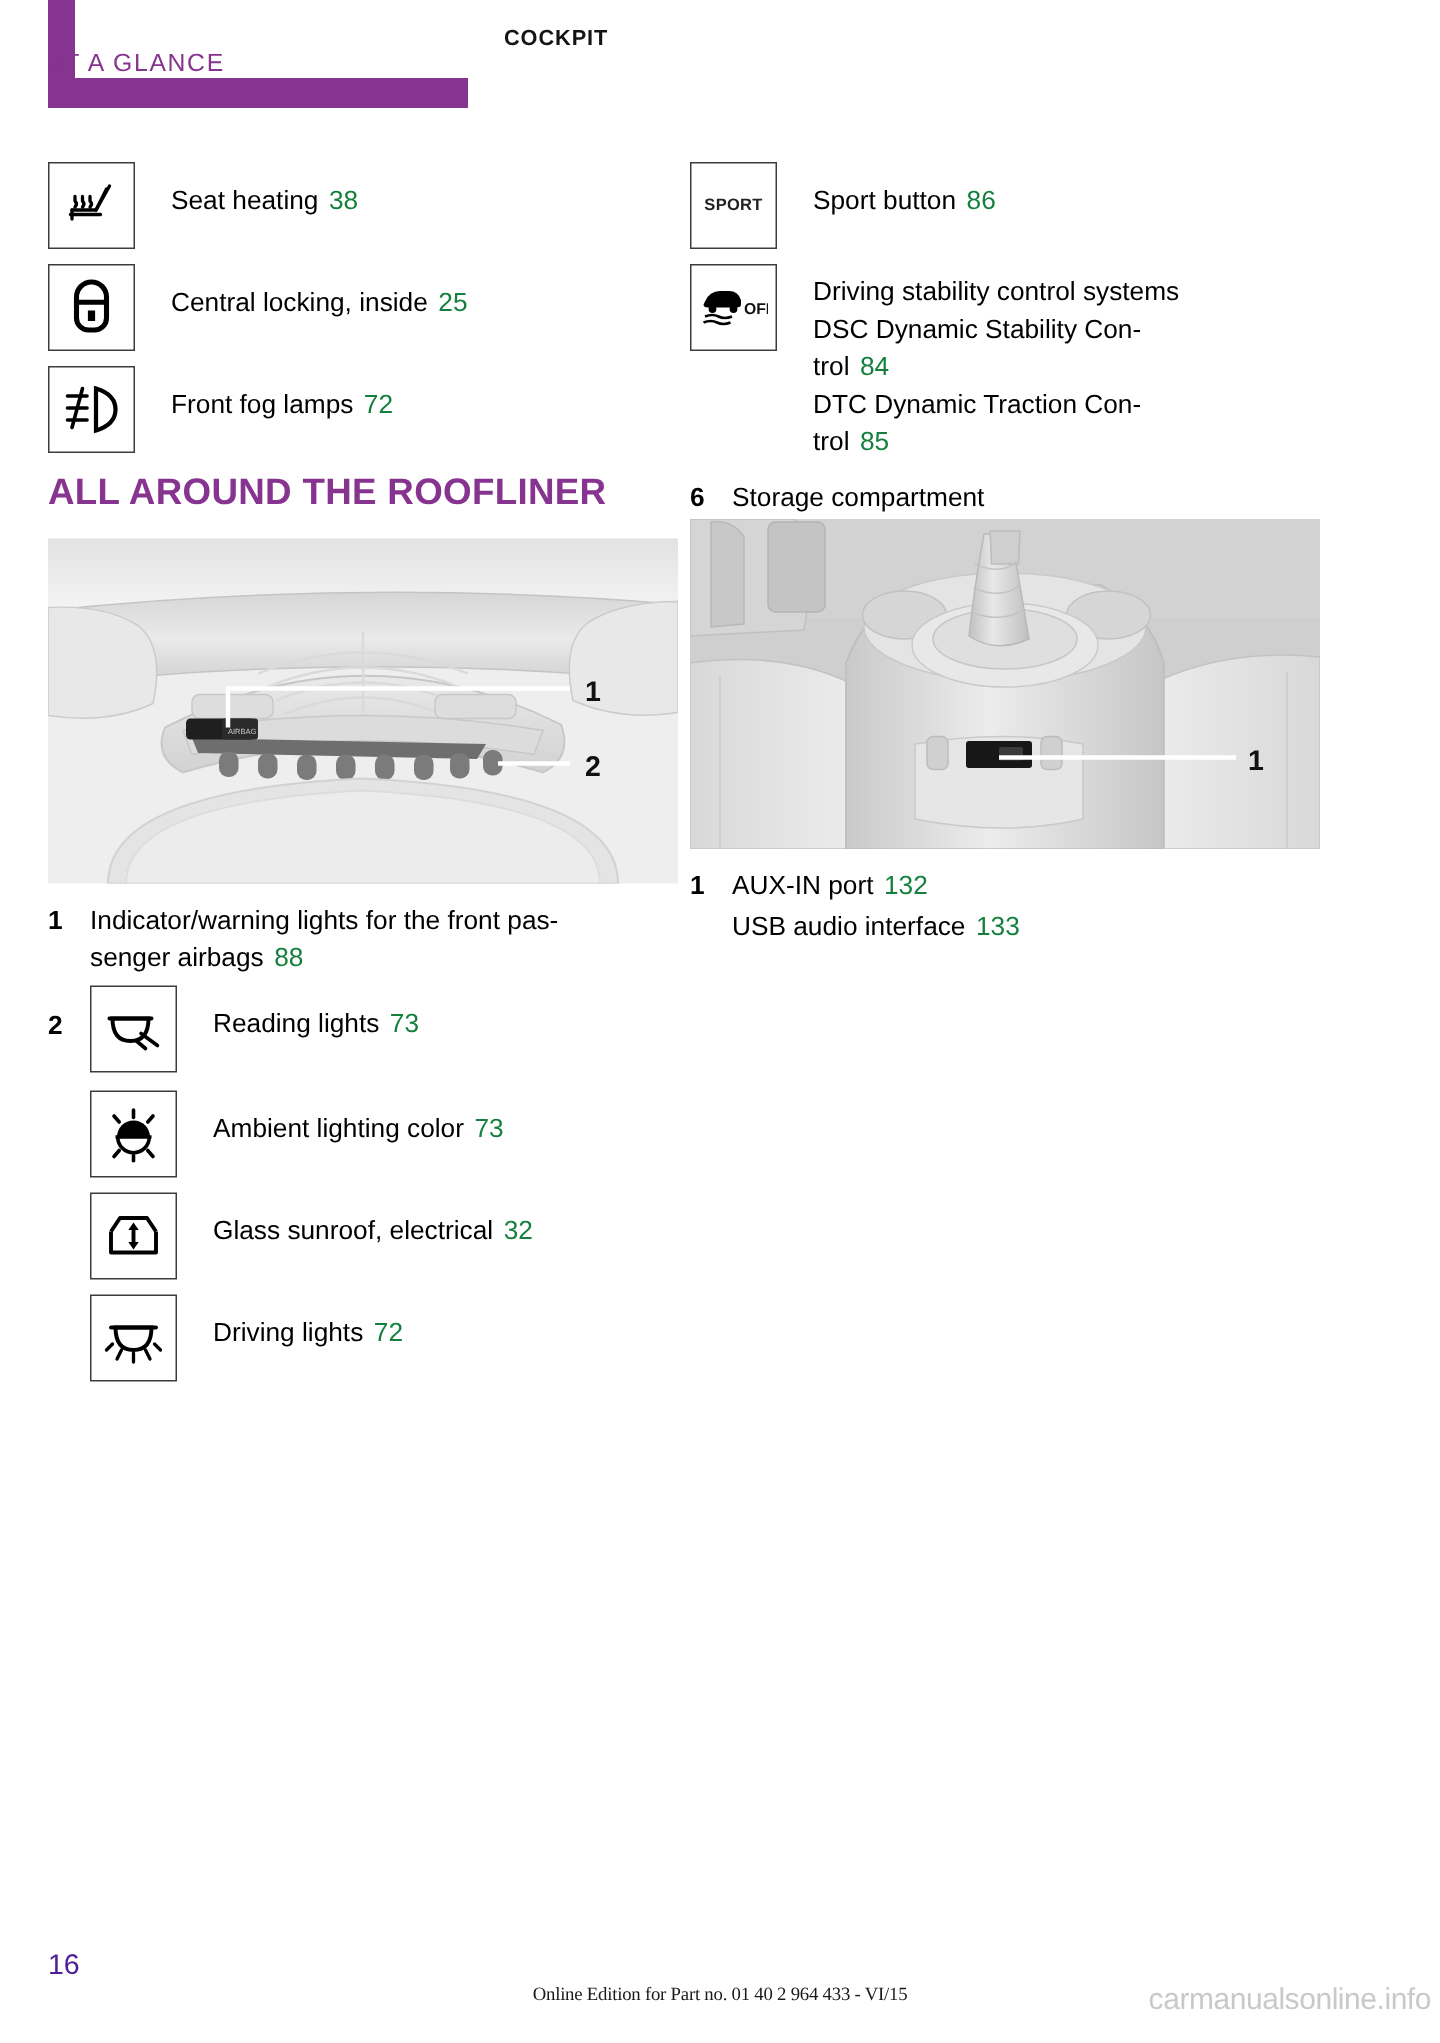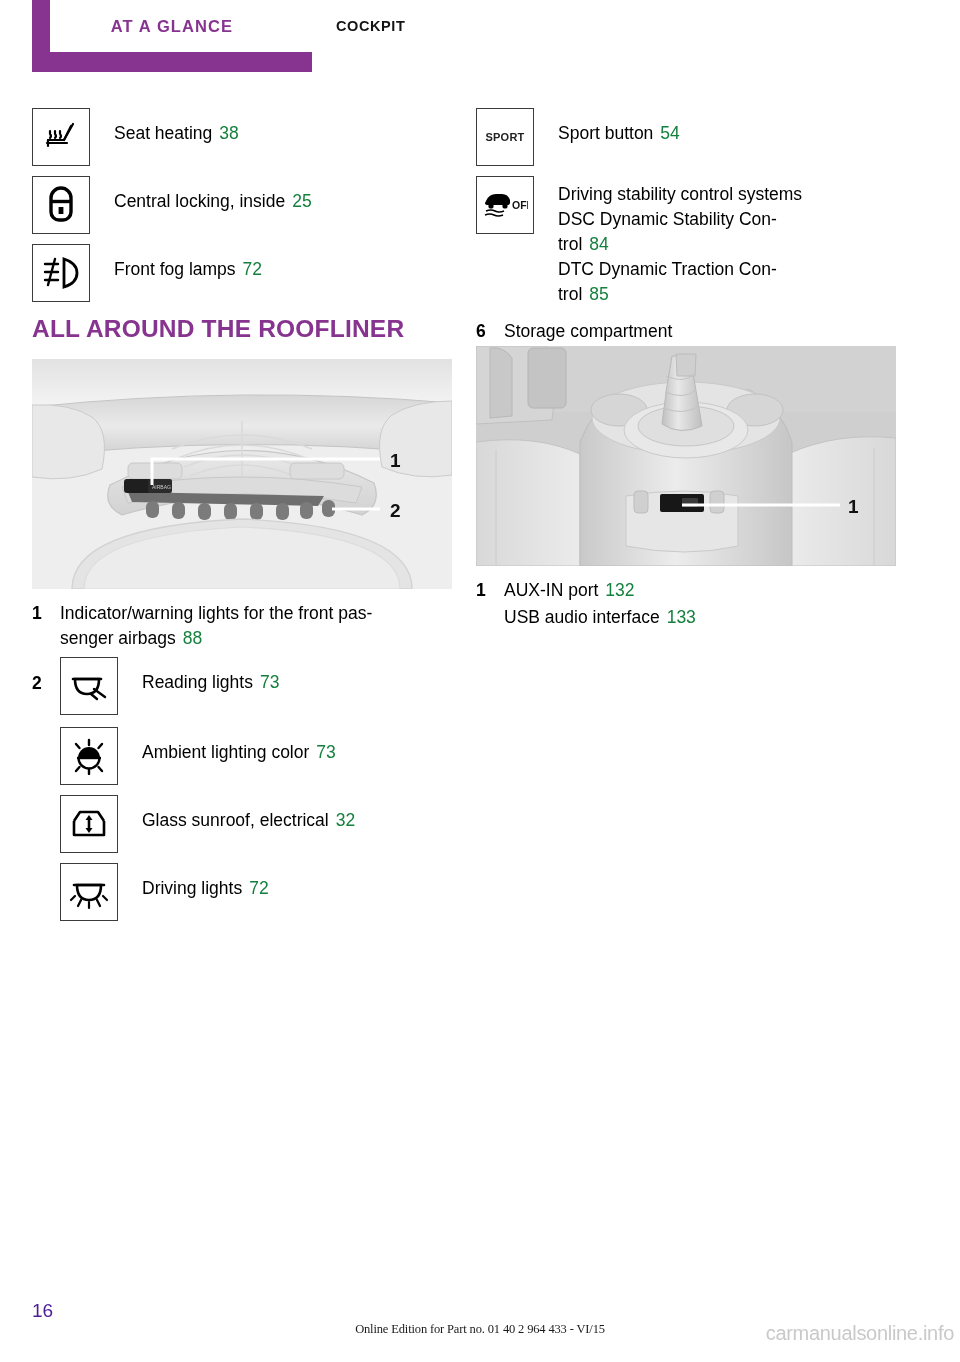--- a/index.html
+++ b/index.html
@@ -30,27 +30,27 @@
     position: absolute;
     left: 18px;
     top: 0;
     right: 0;
     height: 52px;
     background: #ffffff;
   }
   .header-tab-label {
     position: absolute;
     left: 32px;
-    top: 0;
+    top: 16px;
     width: 280px;
     height: 52px;
     line-height: 52px;
-    text-align: center;
+    text-align: left;
     color: #86348f;
-    font-weight: bold;
+    font-weight: normal;
     font-size: 16.5px;
     letter-spacing: 1.1px;
   }
   .header-section-label {
     position: absolute;
     left: 336px;
     top: 0;
     height: 52px;
     line-height: 52px;
     color: #141414;
@@ -58,21 +58,21 @@
     font-size: 14.5px;
     letter-spacing: 0.6px;
   }
 
   
   .col {
     position: absolute;
     top: 108px;
   }
   .col-left  { left: 32px;  width: 420px; }
-  .col-right { left: 476px; width: 420px; }
+  .col-right { left: 460px; width: 420px; }
 
   
   .icon-row {
     display: flex;
     align-items: flex-start;
     margin-bottom: 10px;
   }
   .icon-box {
     width: 58px;
     height: 58px;
@@ -403,21 +403,21 @@
   </div>
 </div>
 
 <div class="col col-right">
 
   <div class="icon-row">
     <div class="icon-box">
       <span class="sport-text">SPORT</span>
     </div>
     <div class="row-text">
-      <span>Sport button</span><span class="pg">54</span>
+      <span>Sport button</span><span class="pg">86</span>
     </div>
   </div>
 
   <div class="icon-row">
     <div class="icon-box">
       <svg width="46" height="30" viewBox="0 0 46 30">
         <path d="M4 11 Q7 4 14 4 L20 4 Q26 4 28 10 L28 13 Q28 15 25 15 L6 15 Q3 15 3 13 Z" fill="#000"></path>
         <circle cx="9" cy="16" r="2.6" fill="#000"></circle>
         <circle cx="23" cy="16" r="2.6" fill="#000"></circle>
         <g stroke="#000" stroke-width="1.7" fill="none">

